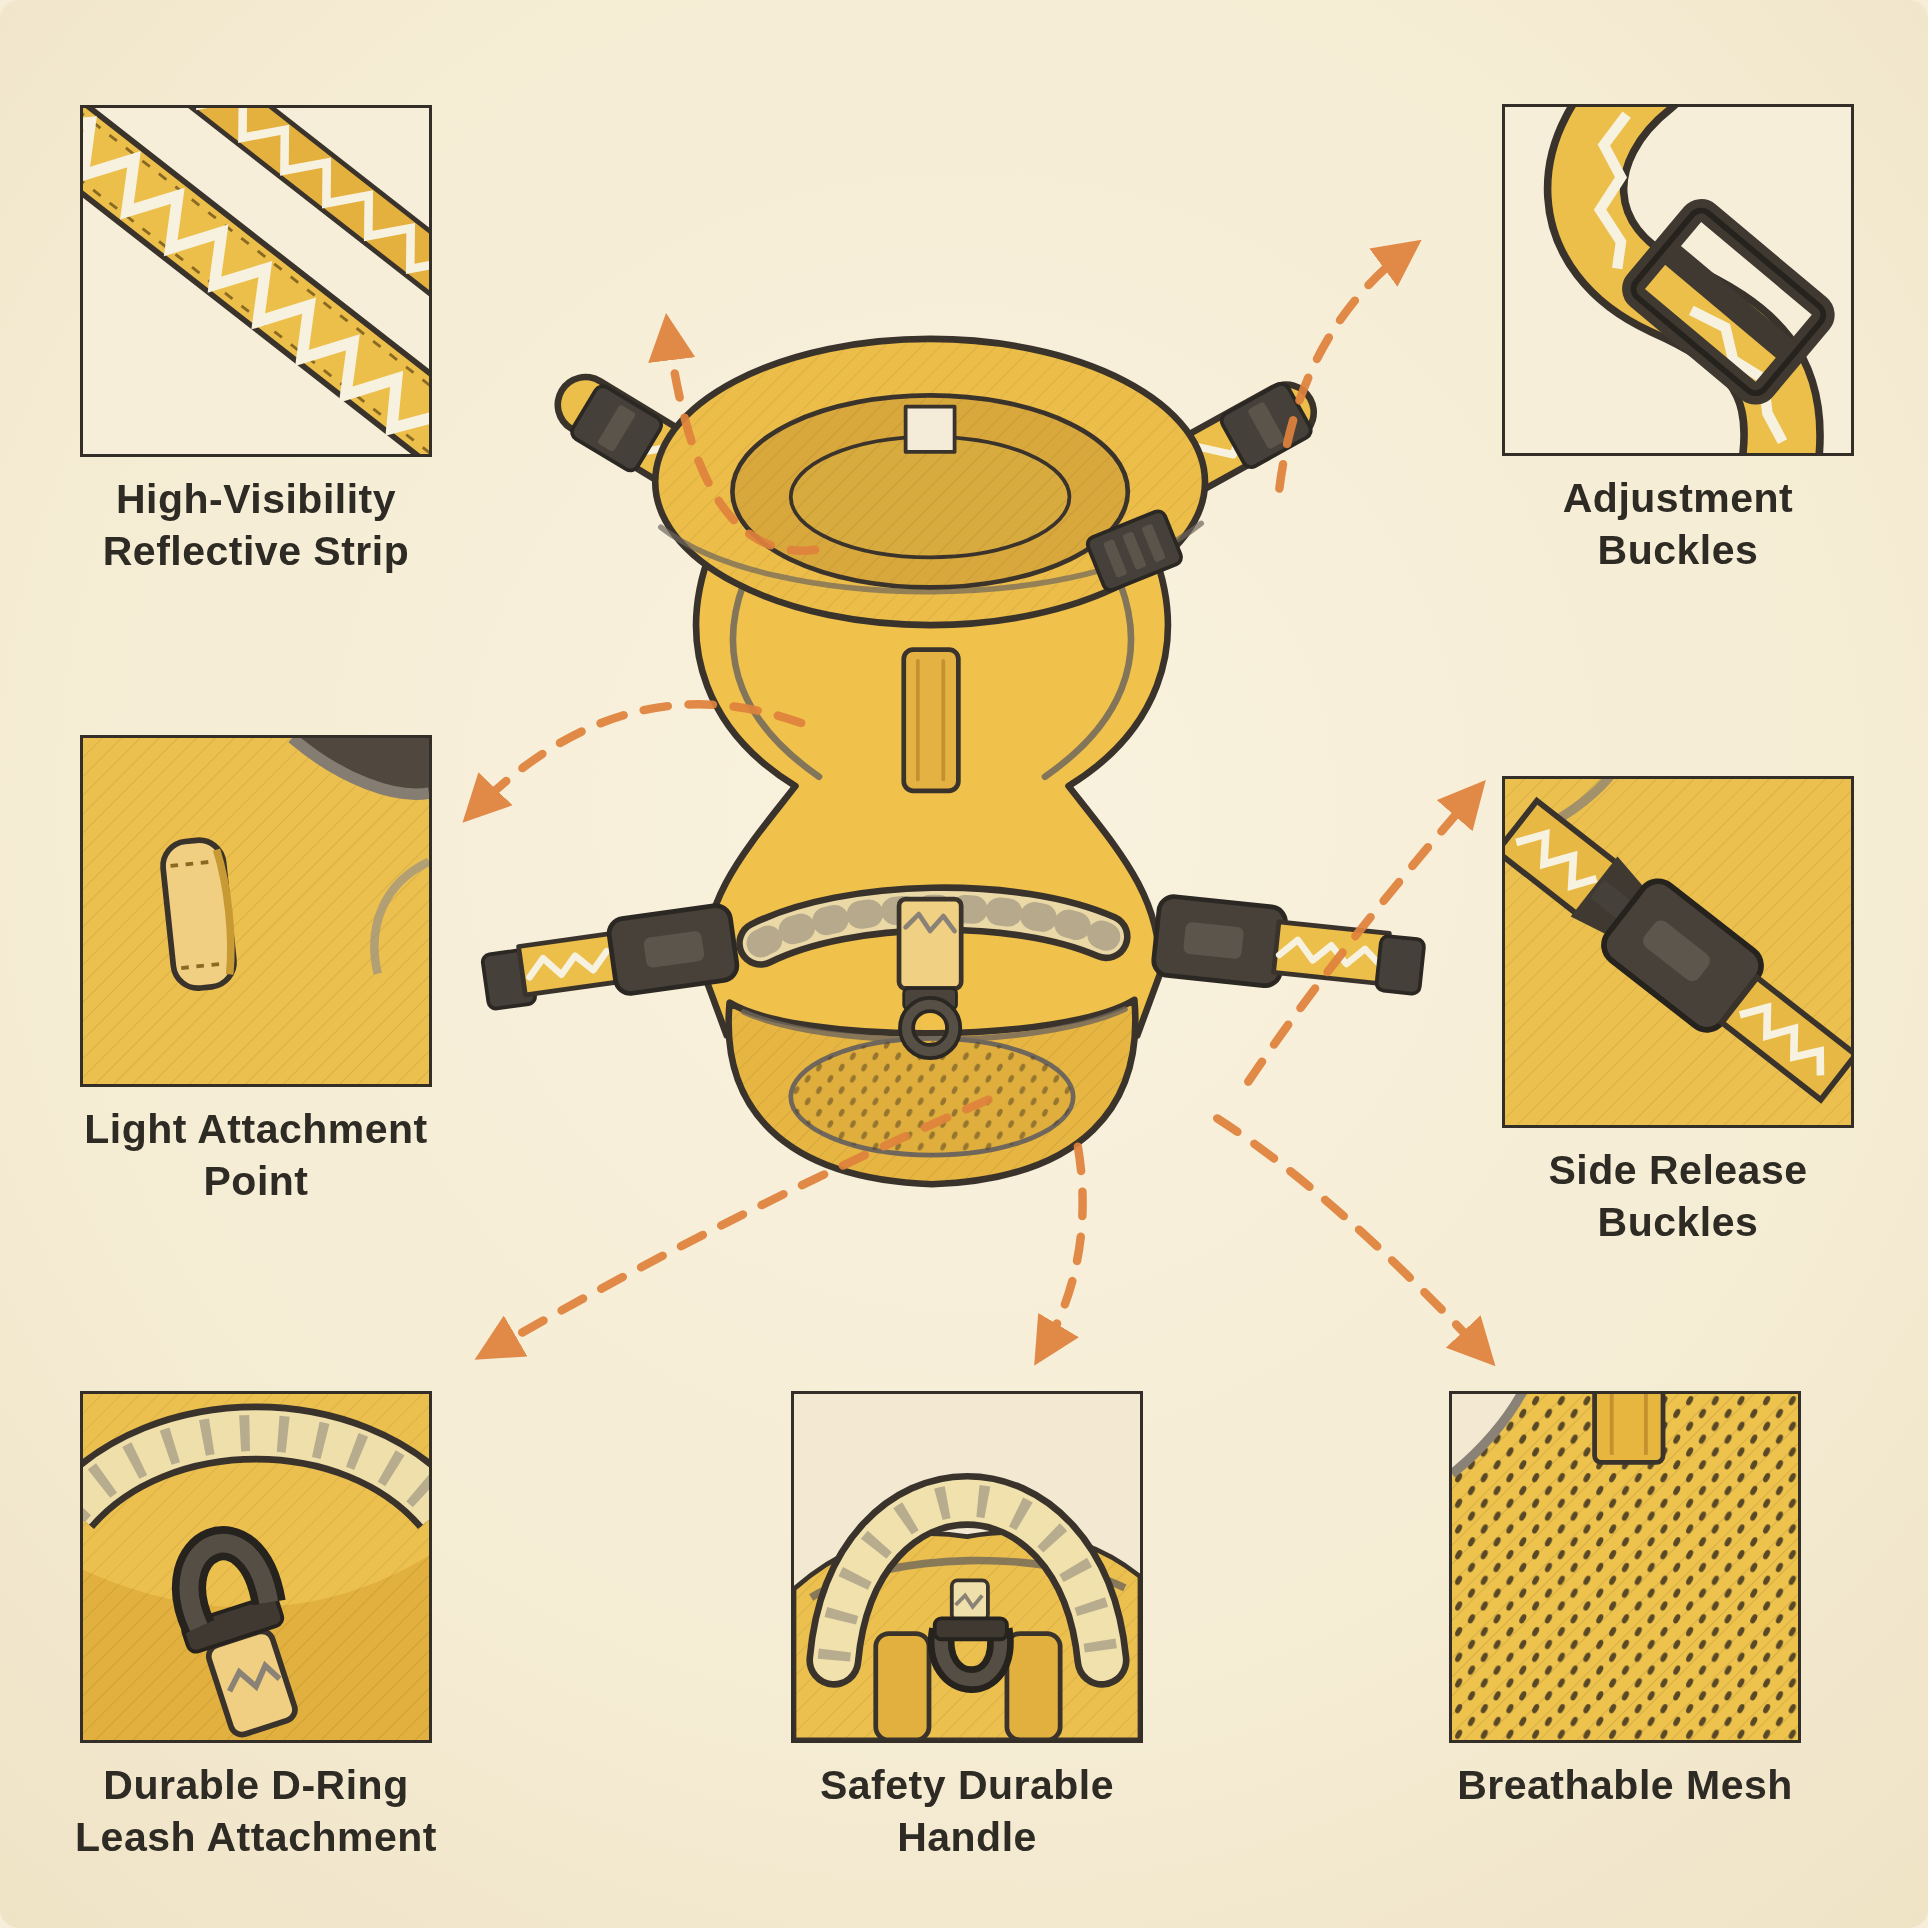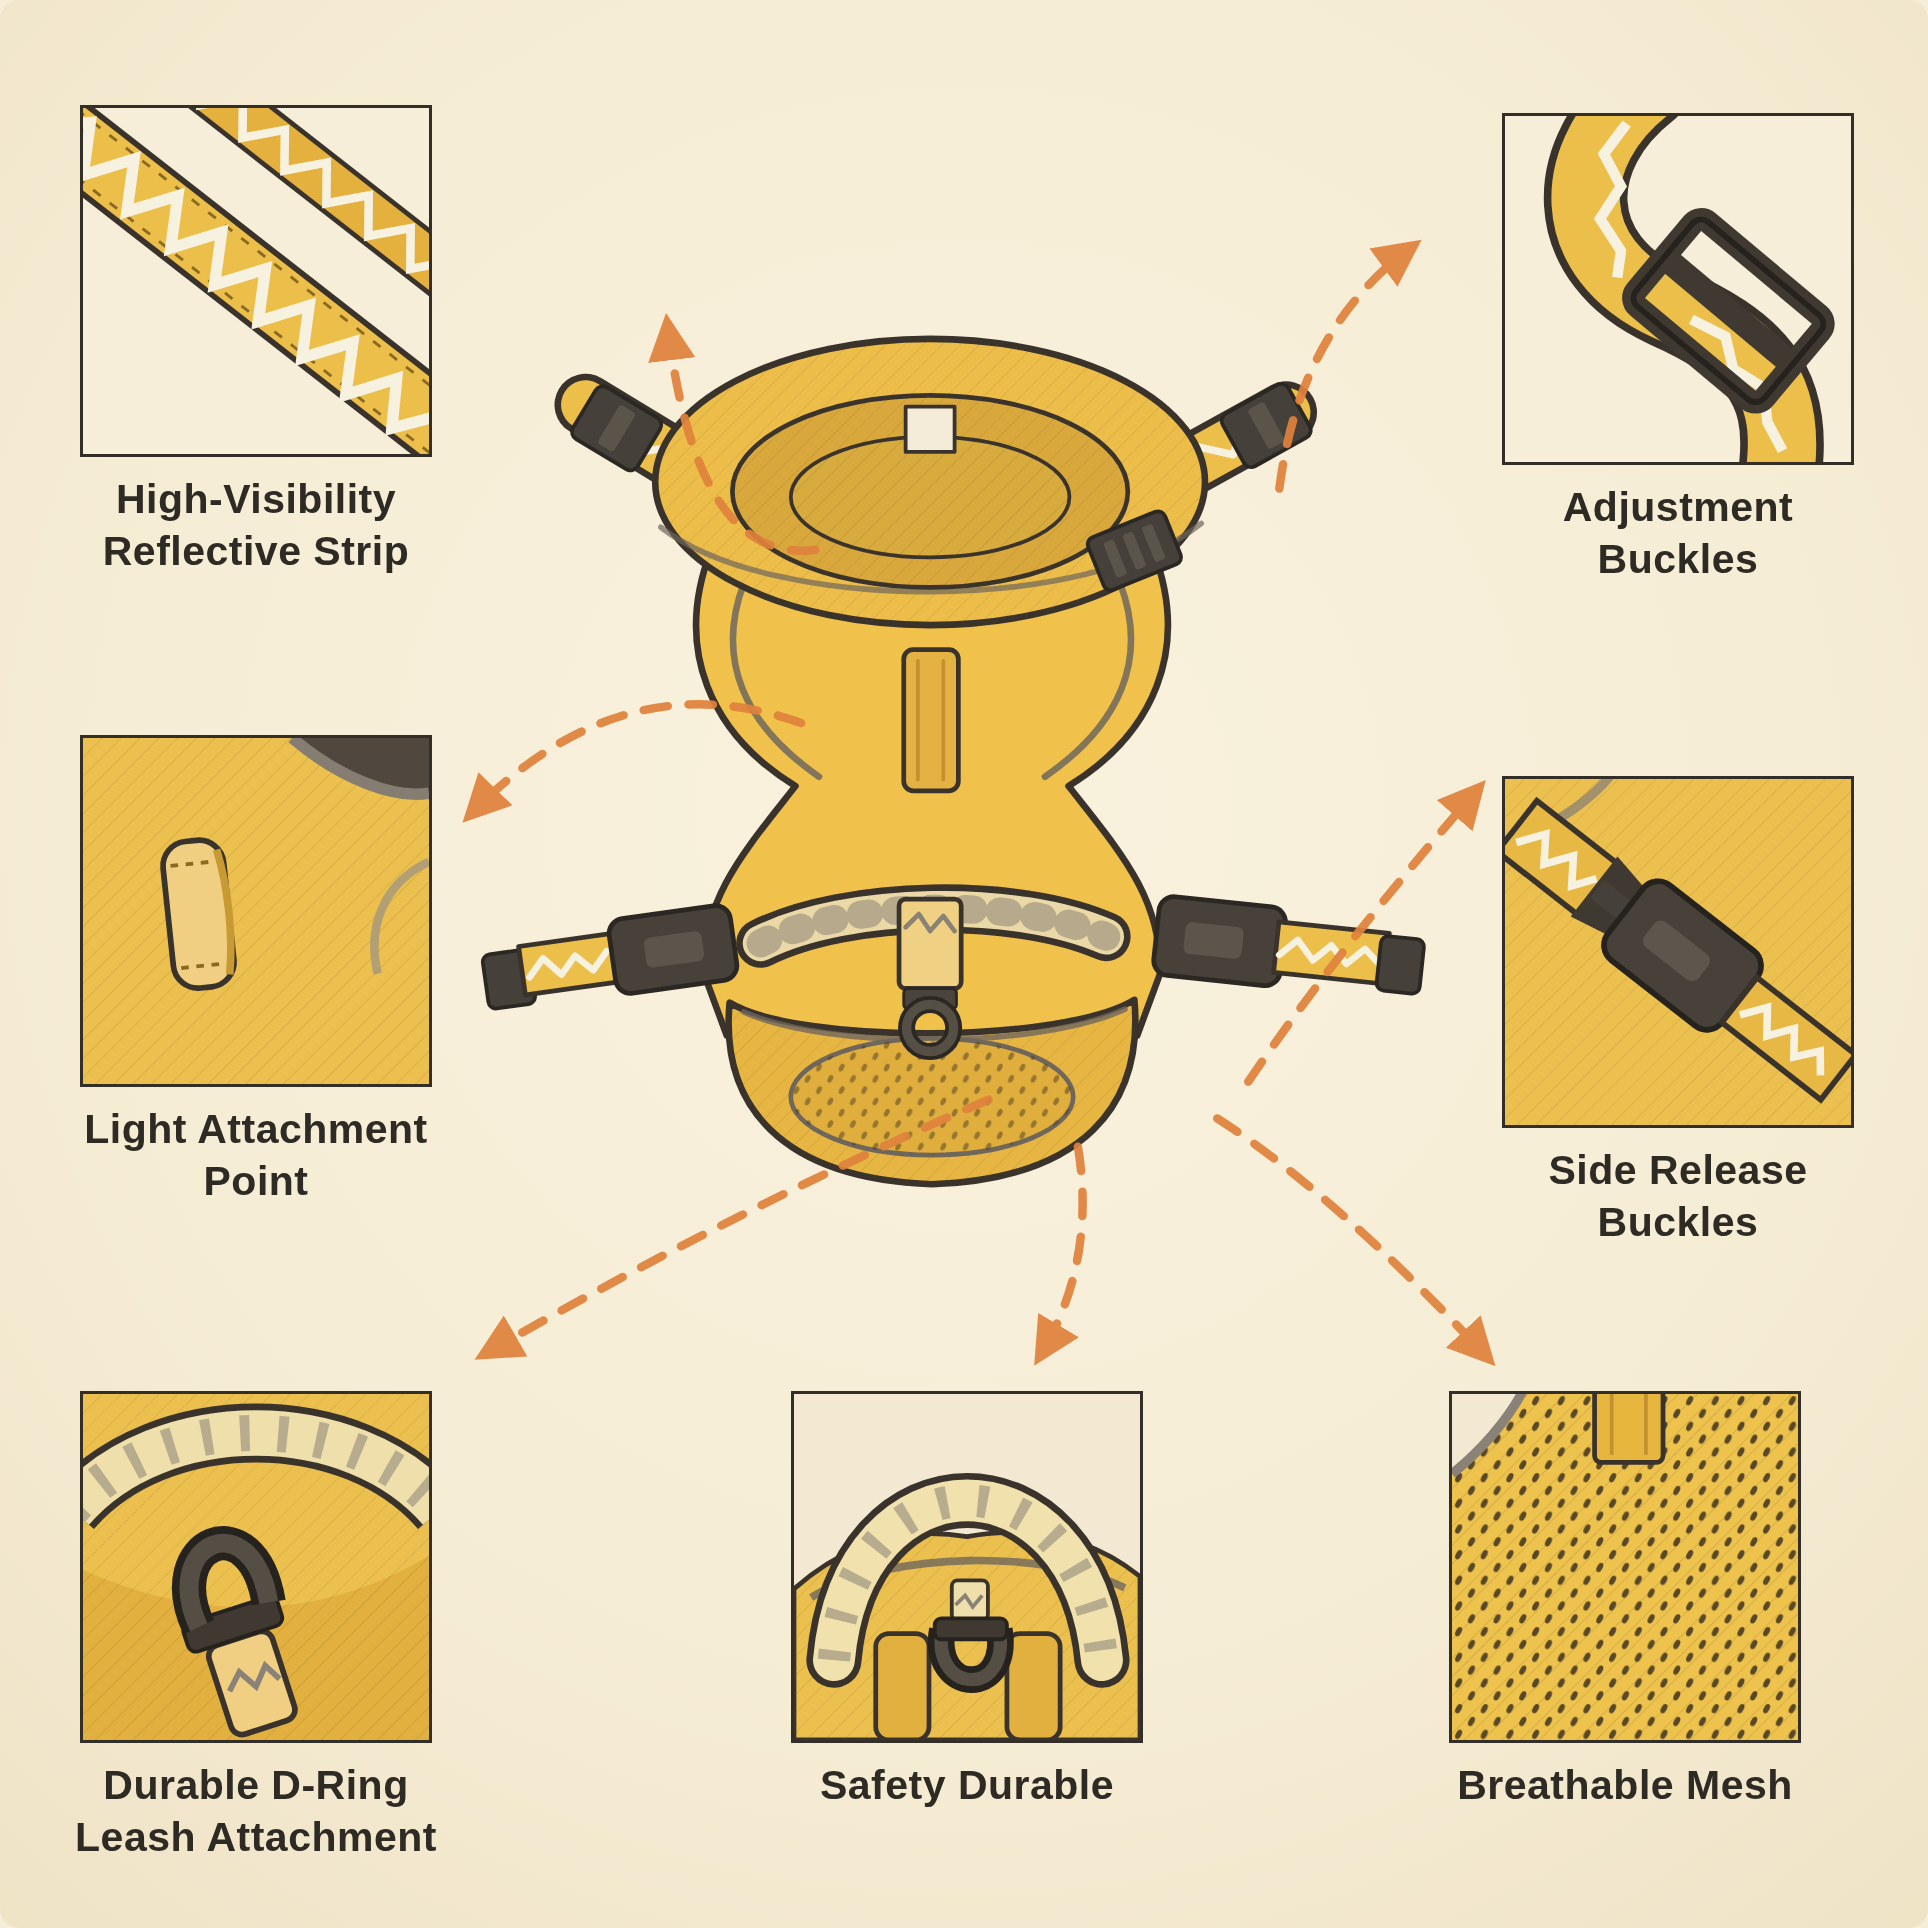--- a/index.html
+++ b/index.html
@@ -148,21 +148,21 @@
         <line x1="-100" y1="212" x2="470" y2="212" stroke="#8a6a22" stroke-width="3" stroke-dasharray="10 12"></line>
         <polyline points="-90,188 -58,158 -30,206 2,160 30,208 62,162 90,210 122,164 150,212 182,166 210,214 242,168 270,216 302,170 330,218 362,172 390,216 422,174 450,212" fill="none" stroke="#f7f1df" stroke-width="12"></polyline>
       </g>
     </svg>
     <div class="caption">
       <span>High-Visibility</span>
       <span>Reflective Strip</span>
     </div>
   </div>
 
-  <div class="callout" style="left:1502px;top:113px;">
+  <div class="callout" style="left:1502px;top:104px;">
     <svg viewBox="0 0 364 364">
       <path d="M 150 -30 C 60 40, 60 150, 170 200 C 260 240, 300 280, 290 370" stroke="#3a332c" stroke-width="88" fill="none" stroke-linecap="round"></path>
       <path d="M 150 -30 C 60 40, 60 150, 170 200 C 260 240, 300 280, 290 370" stroke="#ecbf4a" stroke-width="72" fill="none" stroke-linecap="round"></path>
       <polyline points="128,8 104,40 122,74 100,108 122,142 118,170" fill="none" stroke="#f7f1df" stroke-width="11"></polyline>
       <polyline points="196,214 232,232 240,266 272,286 276,322 292,352" fill="none" stroke="#f7f1df" stroke-width="11"></polyline>
       <g transform="translate(235,205) rotate(40)">
         <rect x="-88" y="-58" width="176" height="116" rx="12" fill="none" stroke="#3f3931" stroke-width="24"></rect>
         <rect x="-88" y="-13" width="176" height="26" fill="#3f3931"></rect>
         <rect x="-88" y="-58" width="176" height="116" rx="12" fill="none" stroke="#26221d" stroke-width="6"></rect>
       </g>
@@ -270,20 +270,21 @@
       <path d="M 42 280 C 62 56, 302 56, 324 280" stroke="#f0e1ad" stroke-width="44" fill="none" stroke-linecap="round"></path>
       <path d="M 42 280 C 62 56, 302 56, 324 280" stroke="#8a8276" stroke-width="34" fill="none" stroke-dasharray="10 32" opacity=".55"></path>
       <rect x="166" y="196" width="38" height="42" rx="6" fill="#efe0ab" stroke="#3a332c" stroke-width="4"></rect>
       <polyline points="170,222 180,212 188,224 198,212" fill="none" stroke="#8a8276" stroke-width="4"></polyline>
       <path d="M 156 248 C 144 316, 228 320, 216 248" fill="none" stroke="#26221d" stroke-width="28"></path>
       <path d="M 156 248 C 144 316, 228 320, 216 248" fill="none" stroke="#554e44" stroke-width="14"></path>
       <rect x="148" y="236" width="76" height="22" rx="7" fill="#3f3932" stroke="#26221d" stroke-width="4"></rect>
     </svg>
     <div class="caption">
       <span>Safety Durable</span>
+      <span>Handle</span>
     </div>
   </div>
 
   <div class="callout" style="left:1449px;top:1391px;">
     <svg viewBox="0 0 364 364">
       <defs>
         <pattern id="dots7" width="27" height="27" patternUnits="userSpaceOnUse">
           <ellipse cx="7" cy="7" rx="3" ry="5.2" fill="#3f3320" opacity=".85" transform="rotate(28 7 7)"></ellipse>
           <ellipse cx="20.5" cy="20.5" rx="3" ry="5.2" fill="#3f3320" opacity=".85" transform="rotate(28 20.5 20.5)"></ellipse>
         </pattern>

